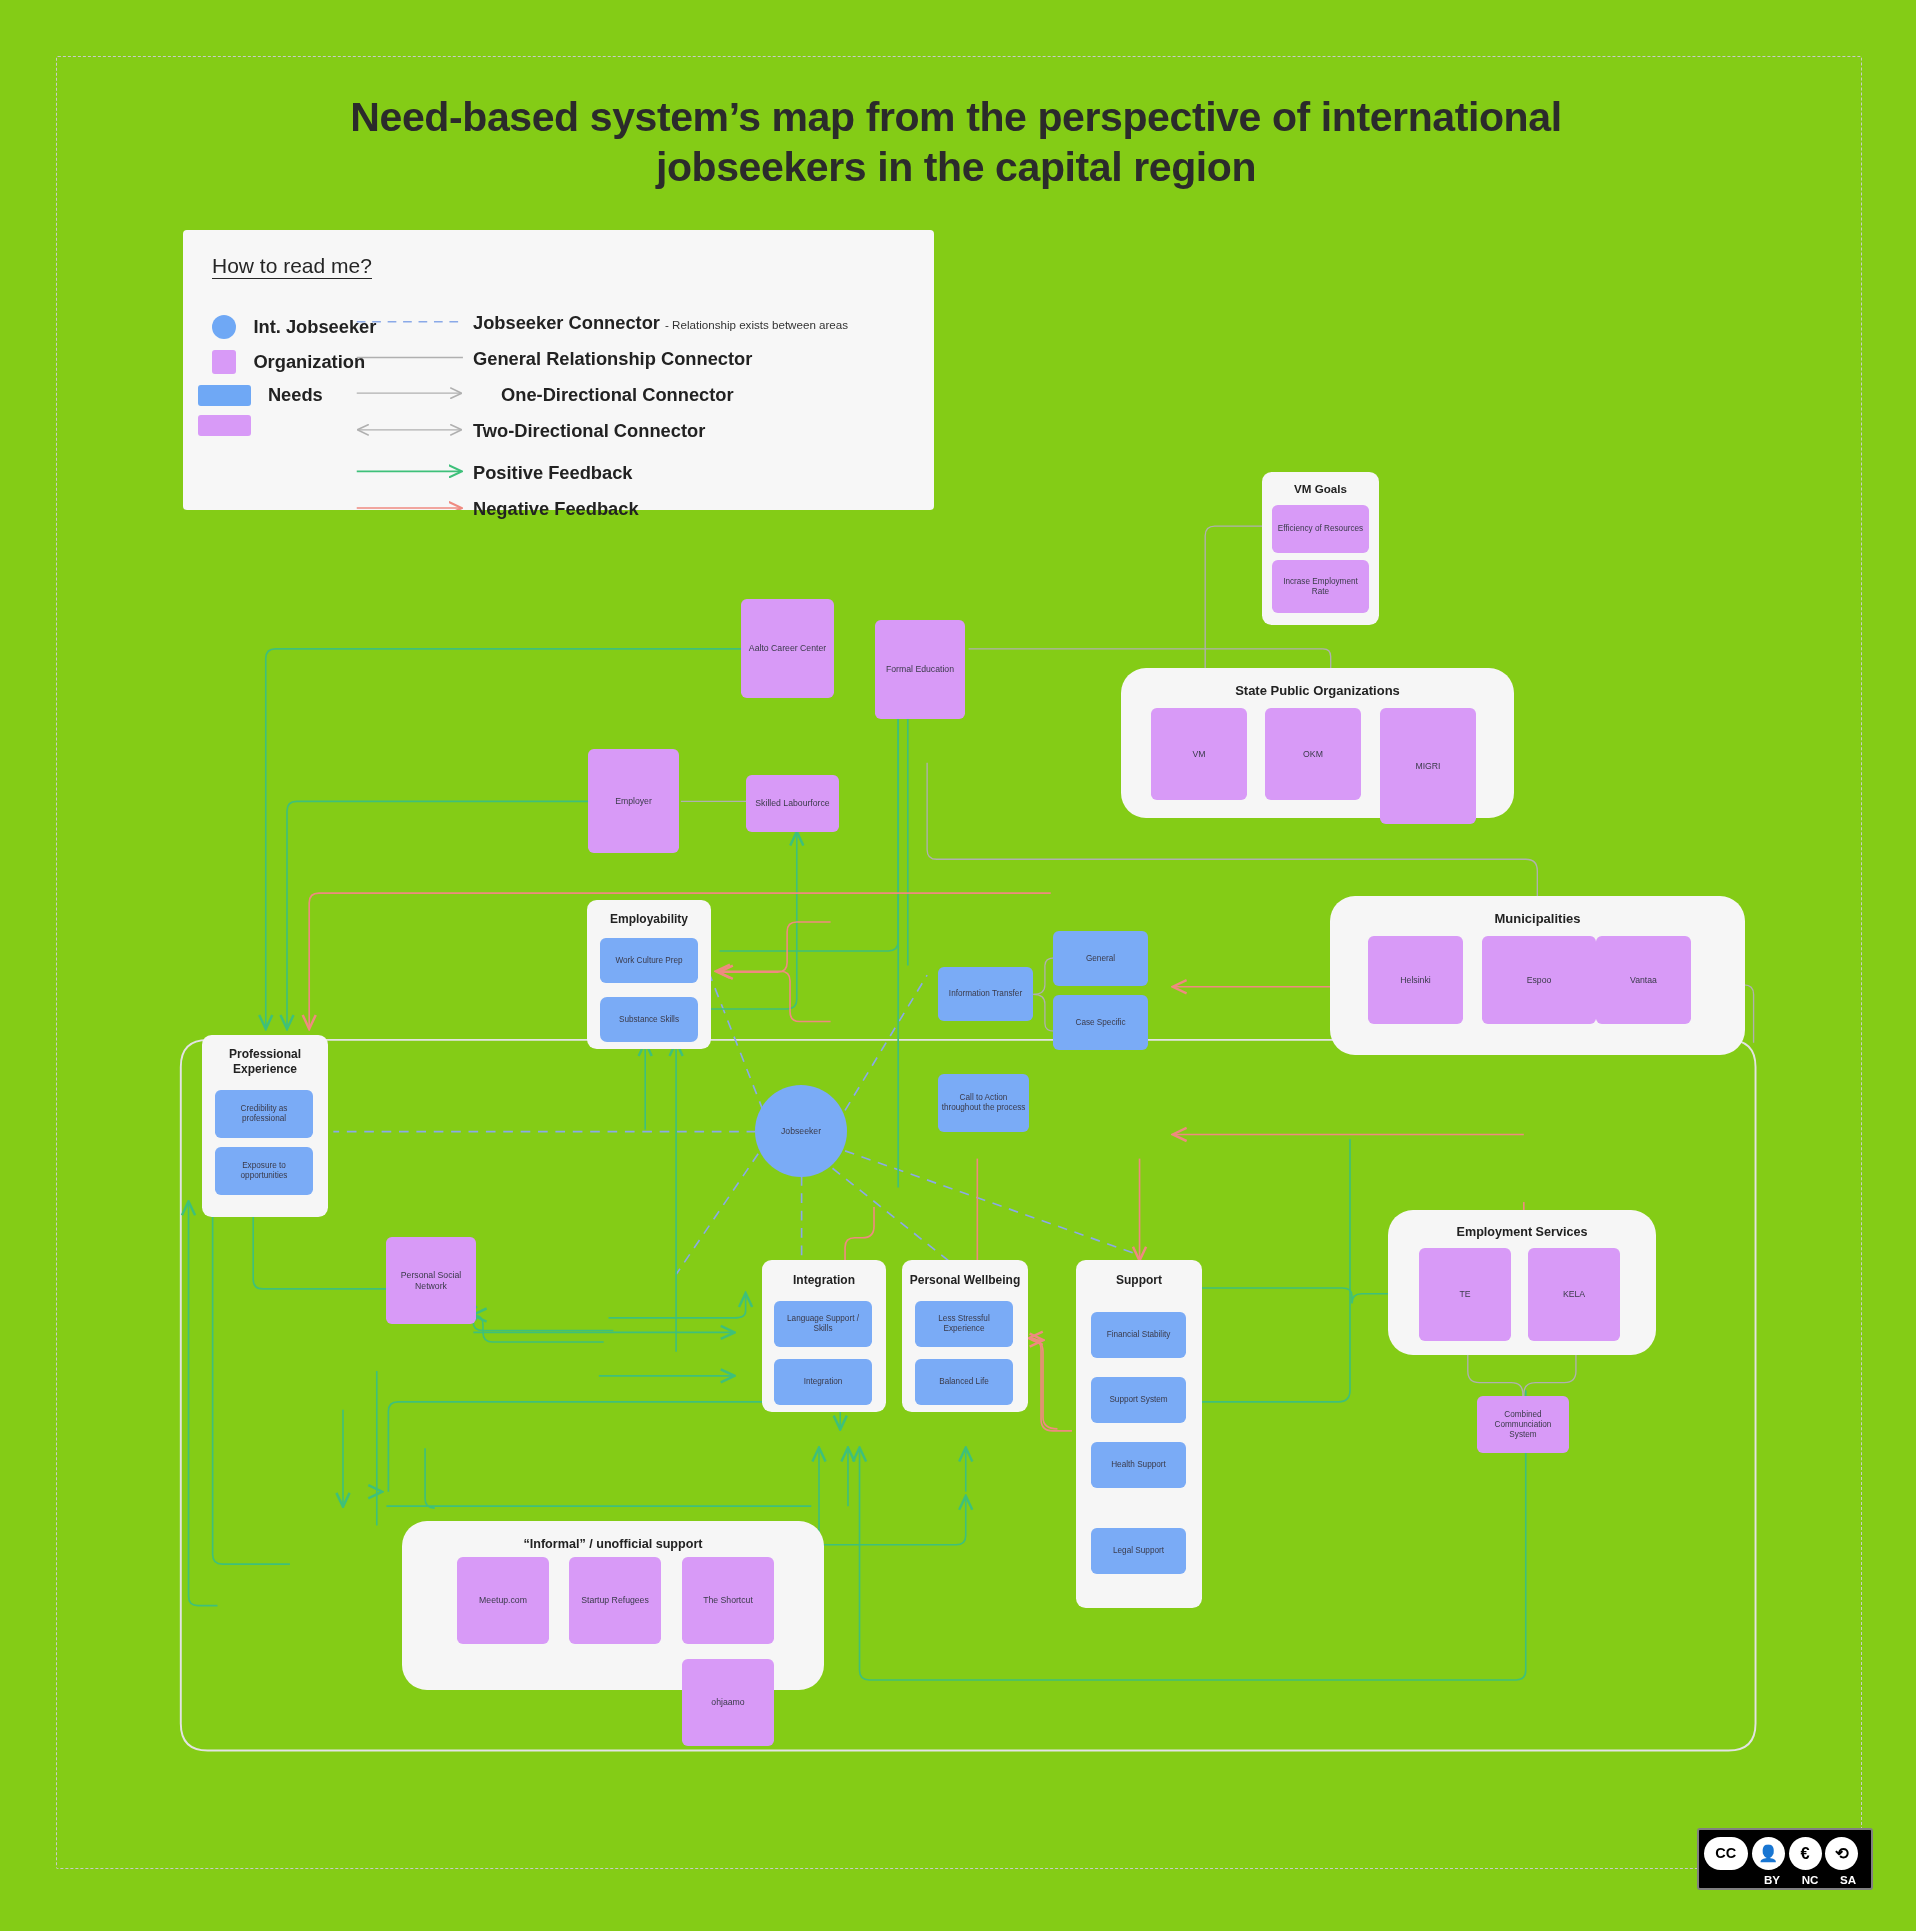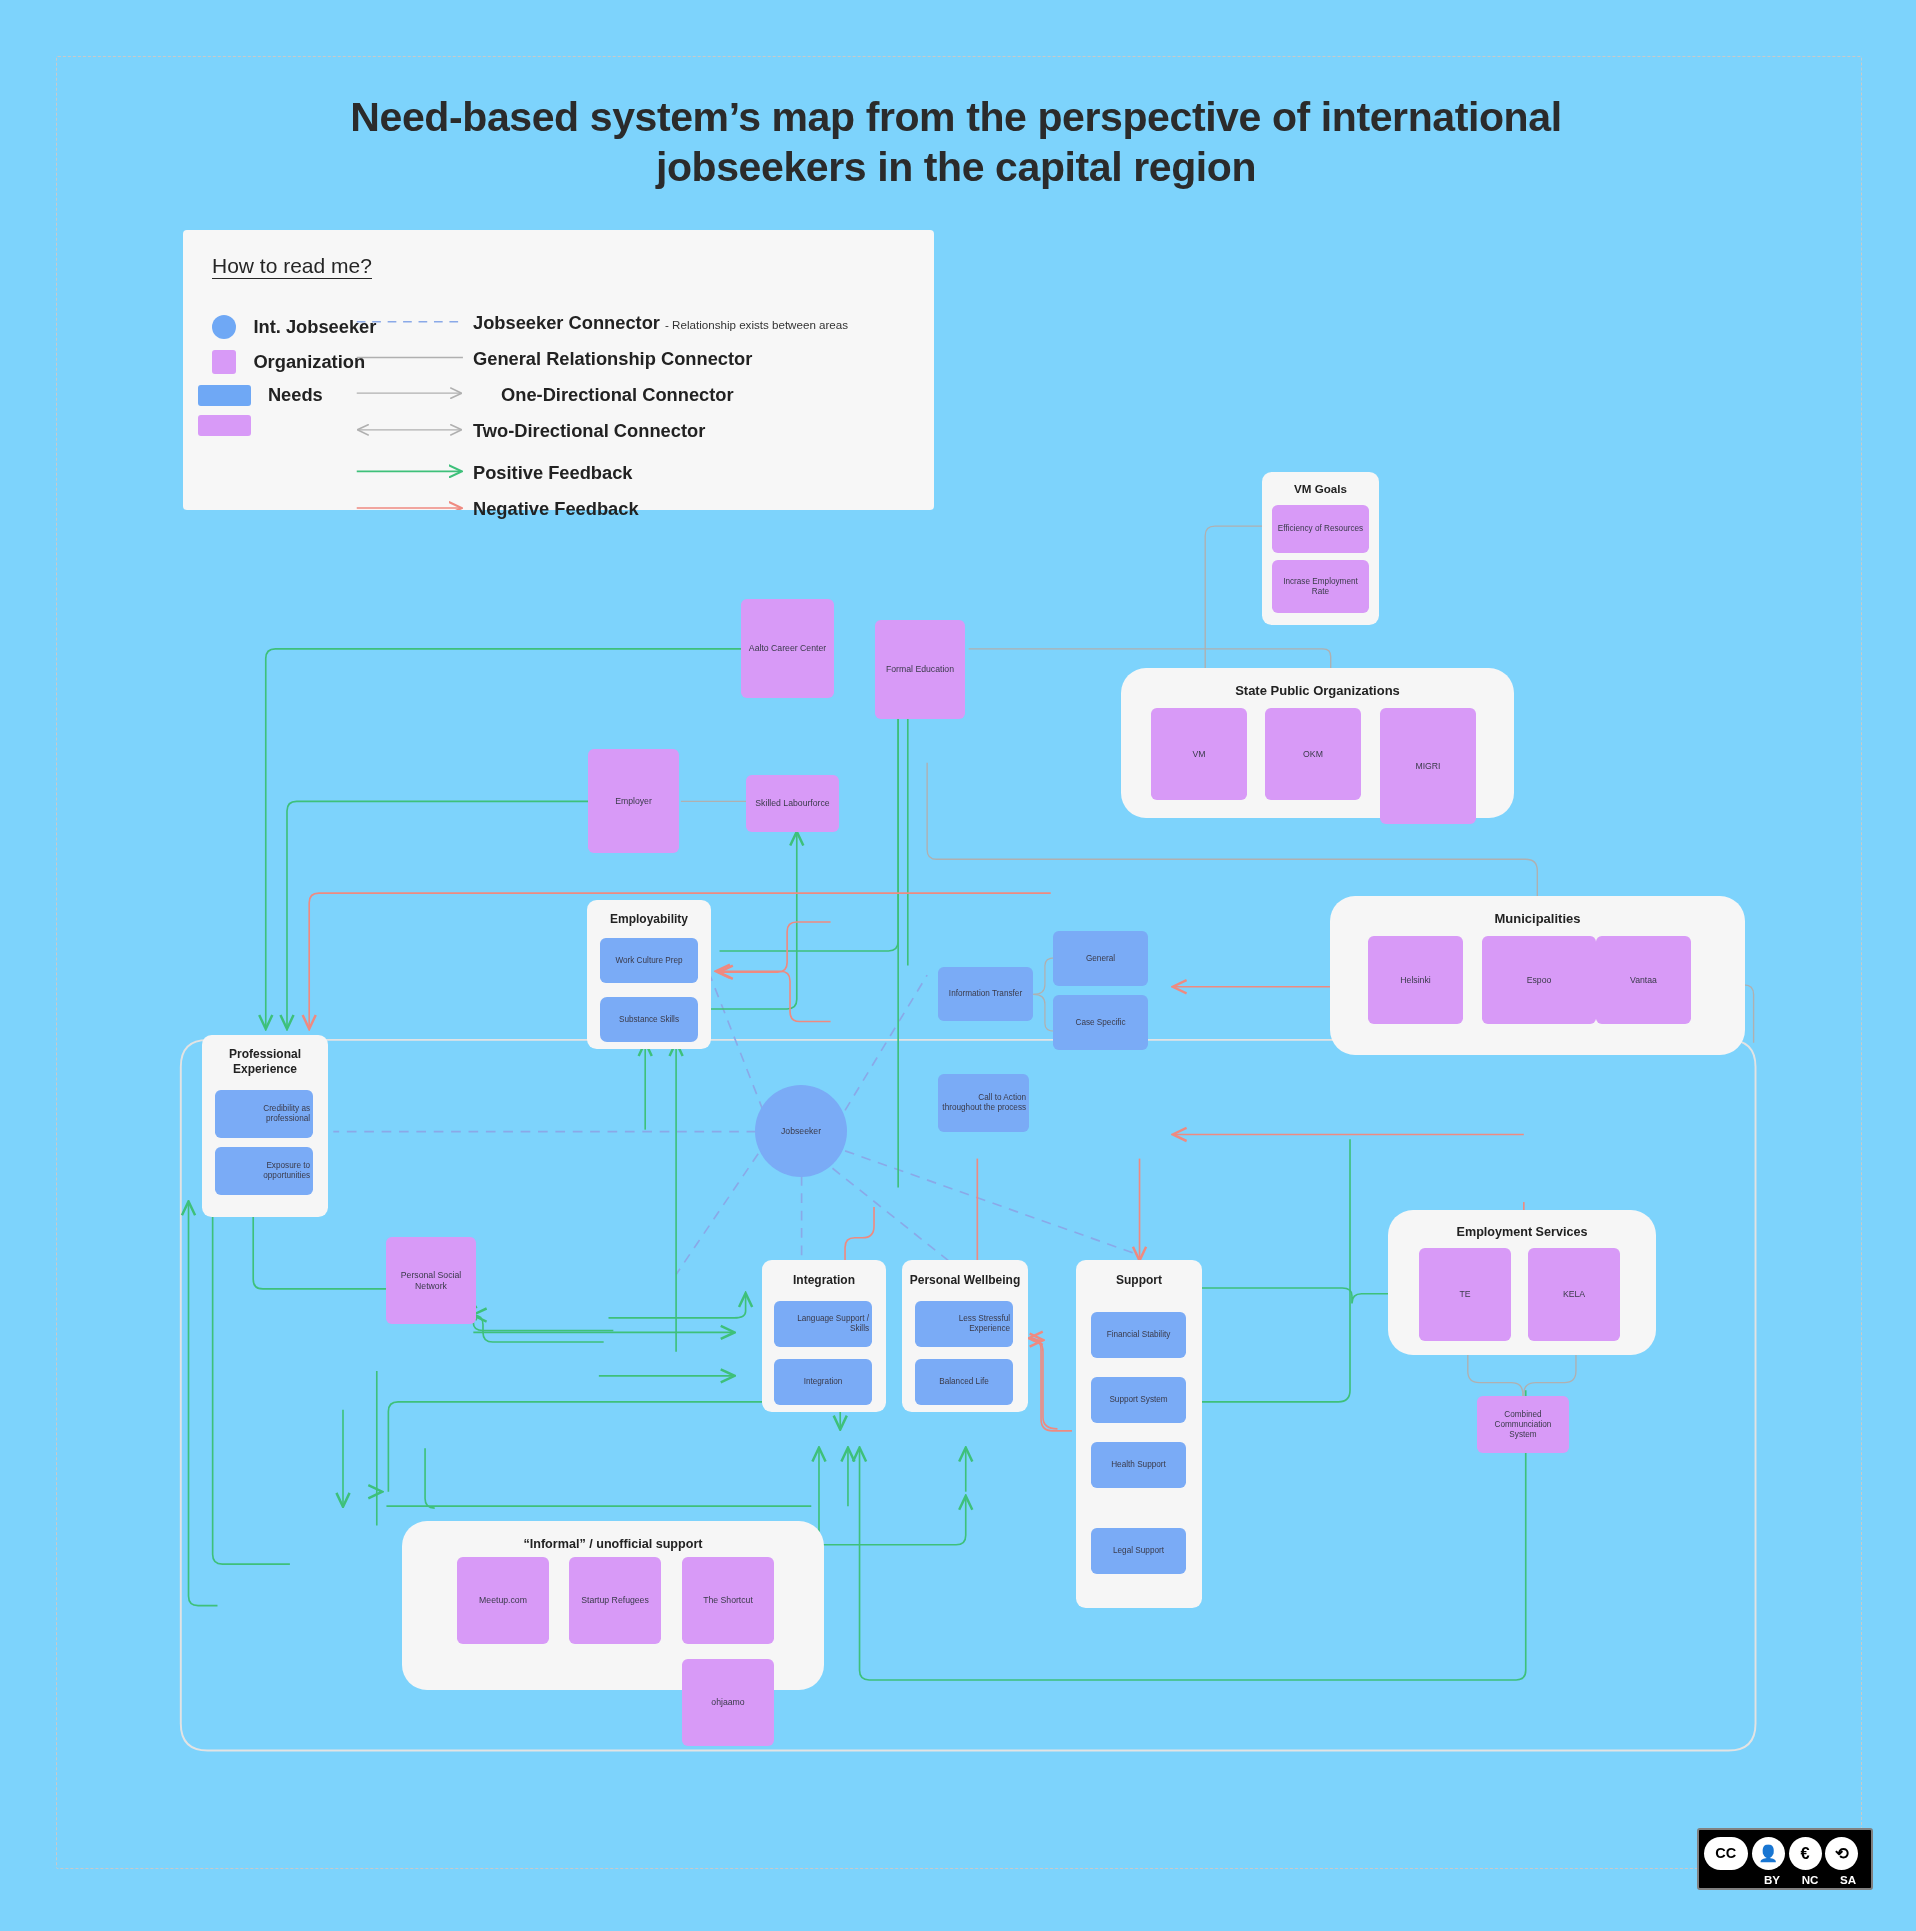--- a/index.html
+++ b/index.html
@@ -5,21 +5,21 @@
   * { box-sizing: border-box; }
   html, body {
     margin: 0; padding: 0;
     background: #ffffff;
     font-family: "Liberation Sans", sans-serif;
   }
   #stage {
     position: relative;
     width: 1917px;
     height: 1931px;
-    background: #7dd3fc;
+    background: #84cc16;
     overflow: hidden;
   }
   
   #outer-frame {
     position: absolute;
     left: 56px; top: 56px;
     width: 1806px; height: 1813px;
     border: 1.9px dashed #c9c9c9;
     border-radius: 1.9px;
   }
@@ -97,21 +97,21 @@
     border-radius: 5.8px;
     display: flex;
     align-items: center;
     justify-content: center;
     text-align: center;
     color: #3a3a4a;
     line-height: 1.22;
     padding: 2.9px;
   }
   .node.org { background: #d89af7; }
-  .node.need { background: #7aabf6; text-align: right; }
+  .node.need { background: #7aabf6; }
   .node.circle { border-radius: 50%; background: #7aabf6; }
   
   #wires {
     position: absolute;
     left: 0; top: 0;
     width: 1917px; height: 1931px;
     pointer-events: none;
   }
   
   #cc-badge {

